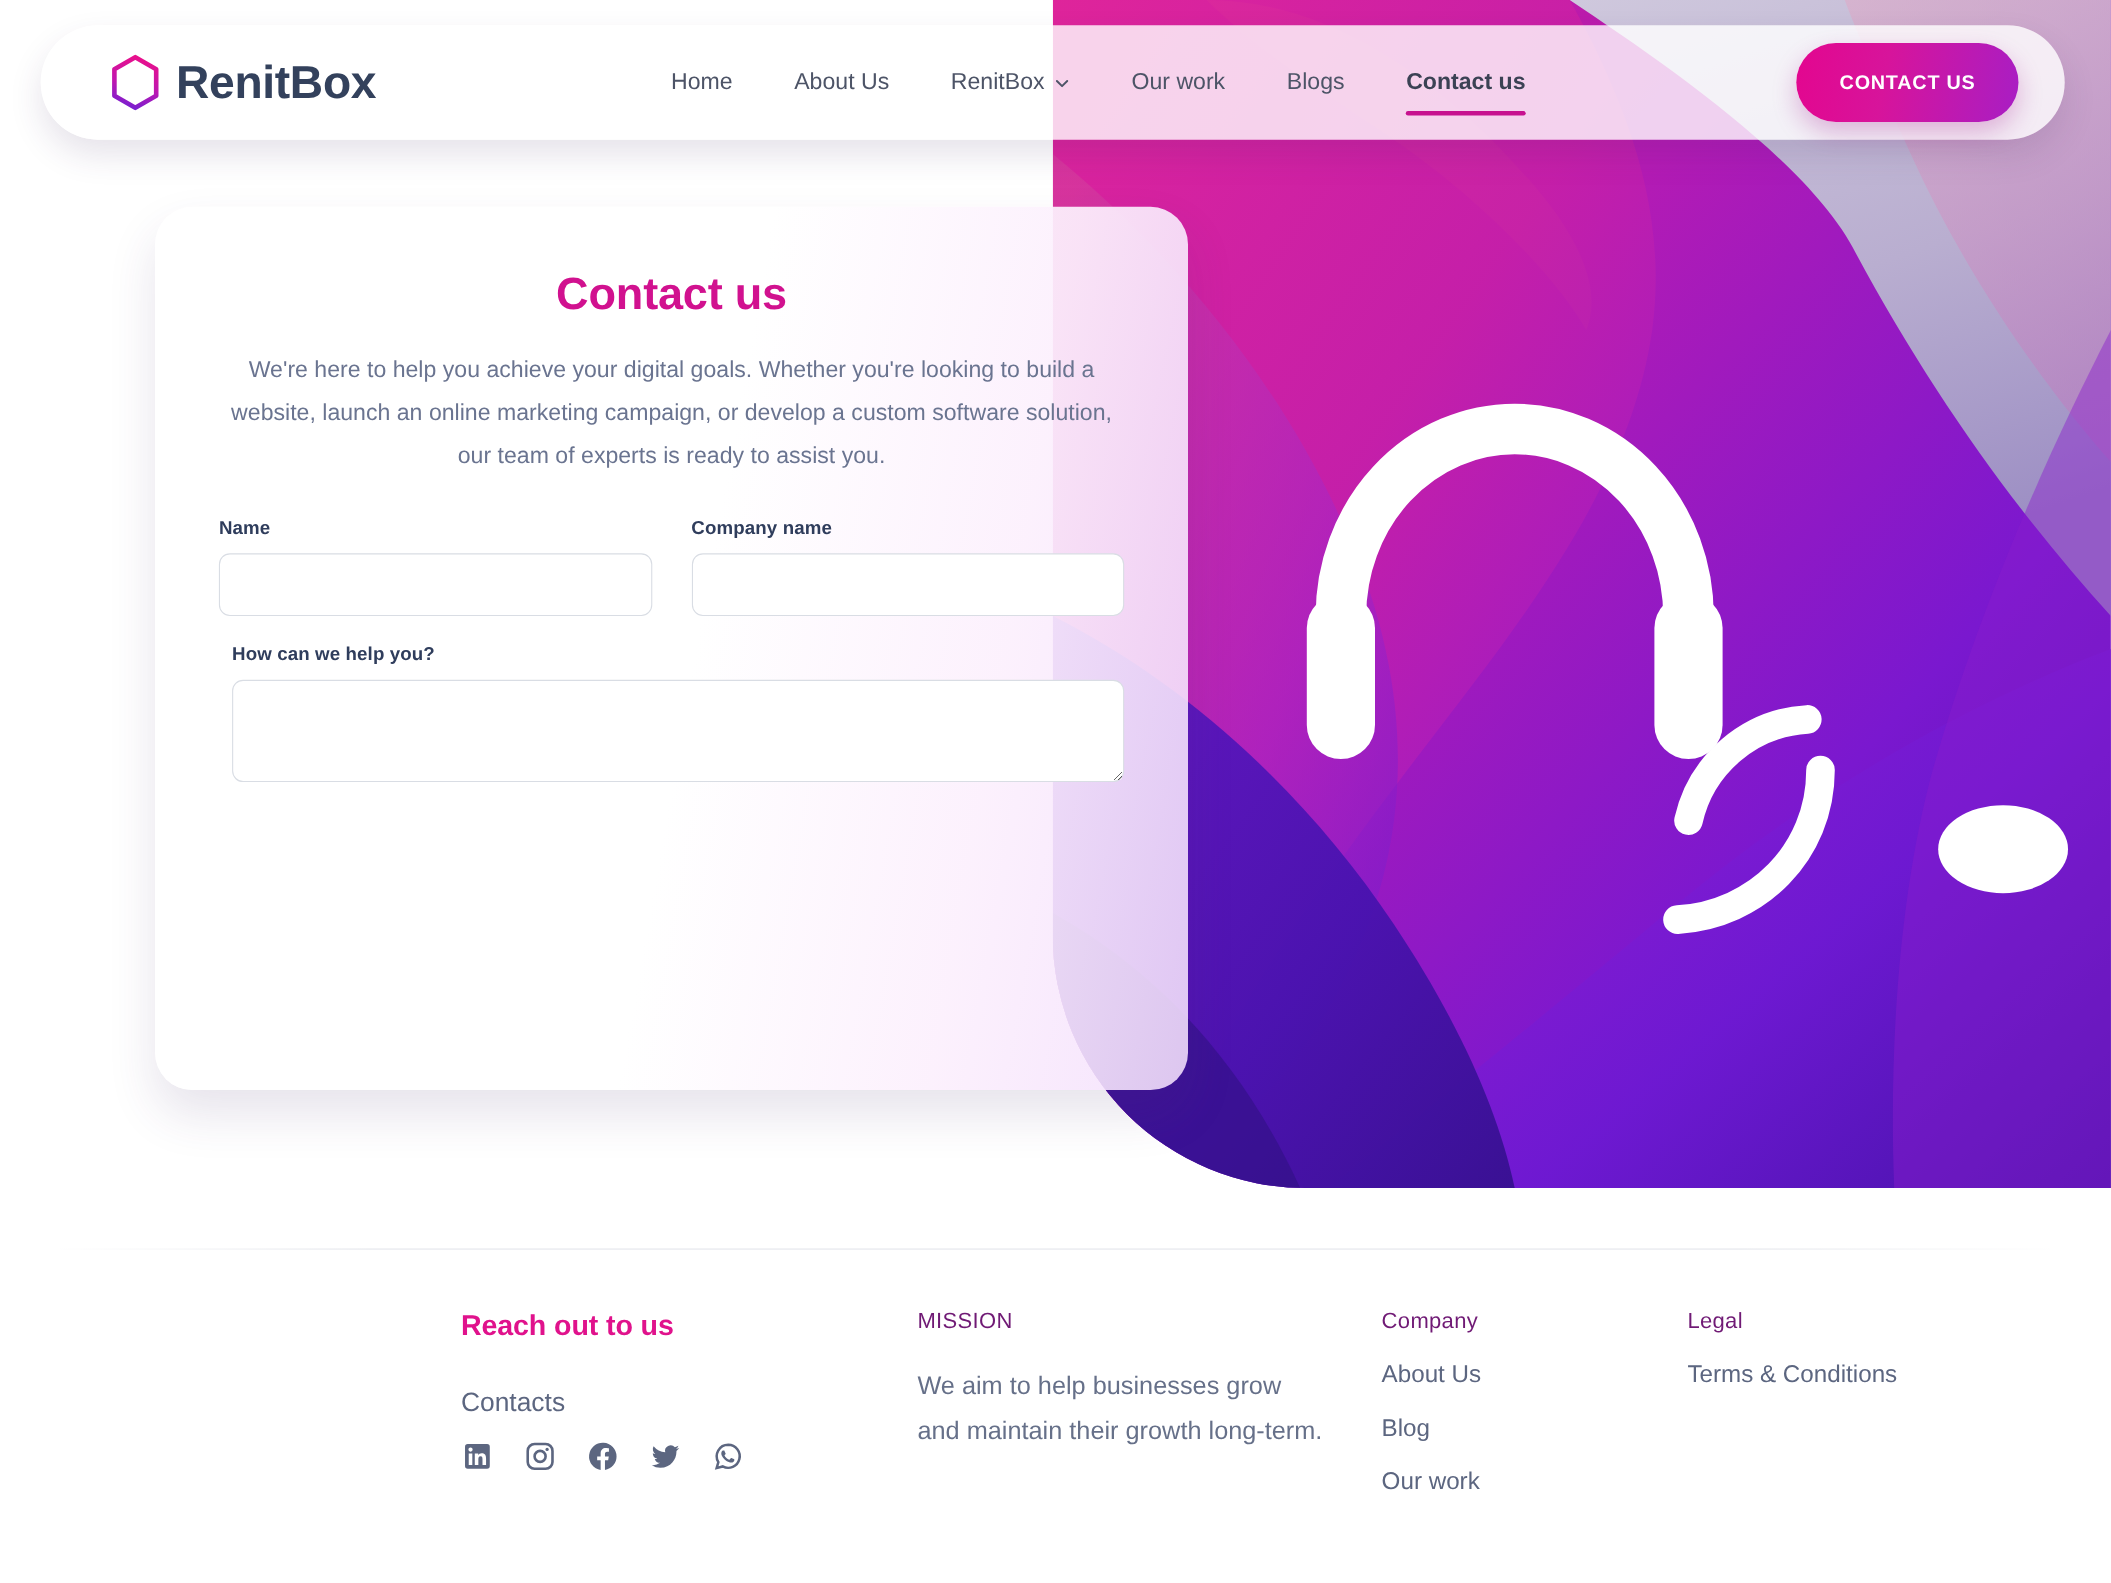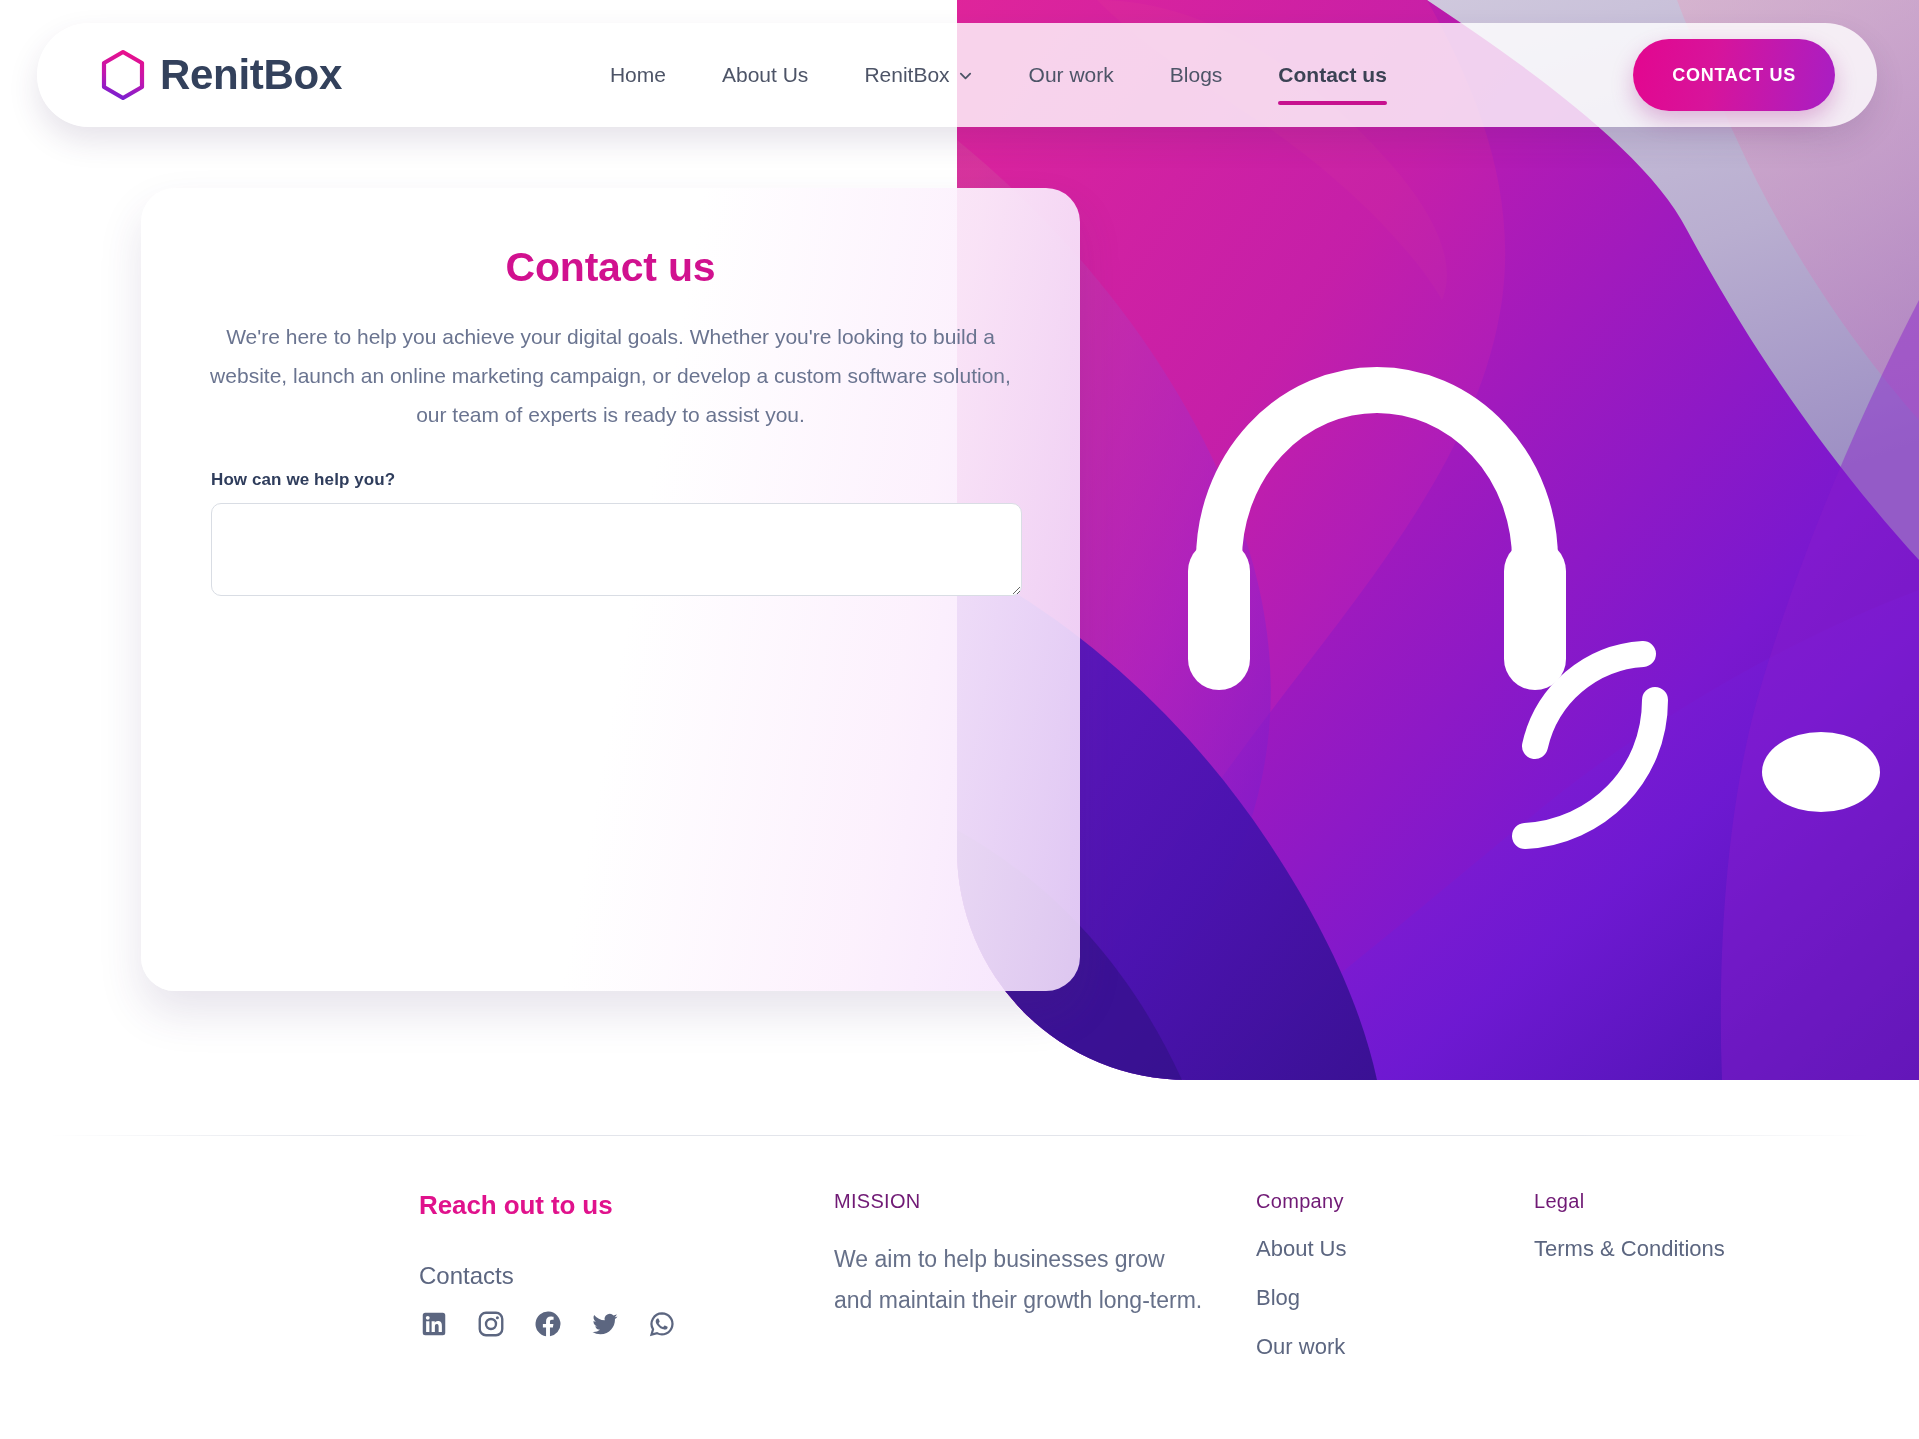--- a/index.html
+++ b/index.html
@@ -377,20 +377,30 @@
     </div>
 
     <button class="nav-cta">CONTACT US</button>
   </nav>
 
   <section class="contact-card">
     <h1 class="card-title">Contact us</h1>
     <p class="card-sub">We're here to help you achieve your digital goals. Whether you're looking to build a website, launch an online marketing campaign, or develop a custom software solution, our team of experts is ready to assist you.</p>
 
     <form class="form">
+      <div class="form-row">
+        <div class="field half">
+          <label class="field-label">Name</label>
+          <input class="field-input" type="text" placeholder="" style="">
+        </div>
+        <div class="field half">
+          <label class="field-label">Company name</label>
+          <input class="field-input" type="text" placeholder="" style="">
+        </div>
+      </div>
 
 
       <div class="form-row field-gap">
         <div class="field full">
           <label class="field-label">How can we help you?</label>
           <textarea class="field-textarea" placeholder="" style=""></textarea>
         </div>
       </div>
 
     </form>

